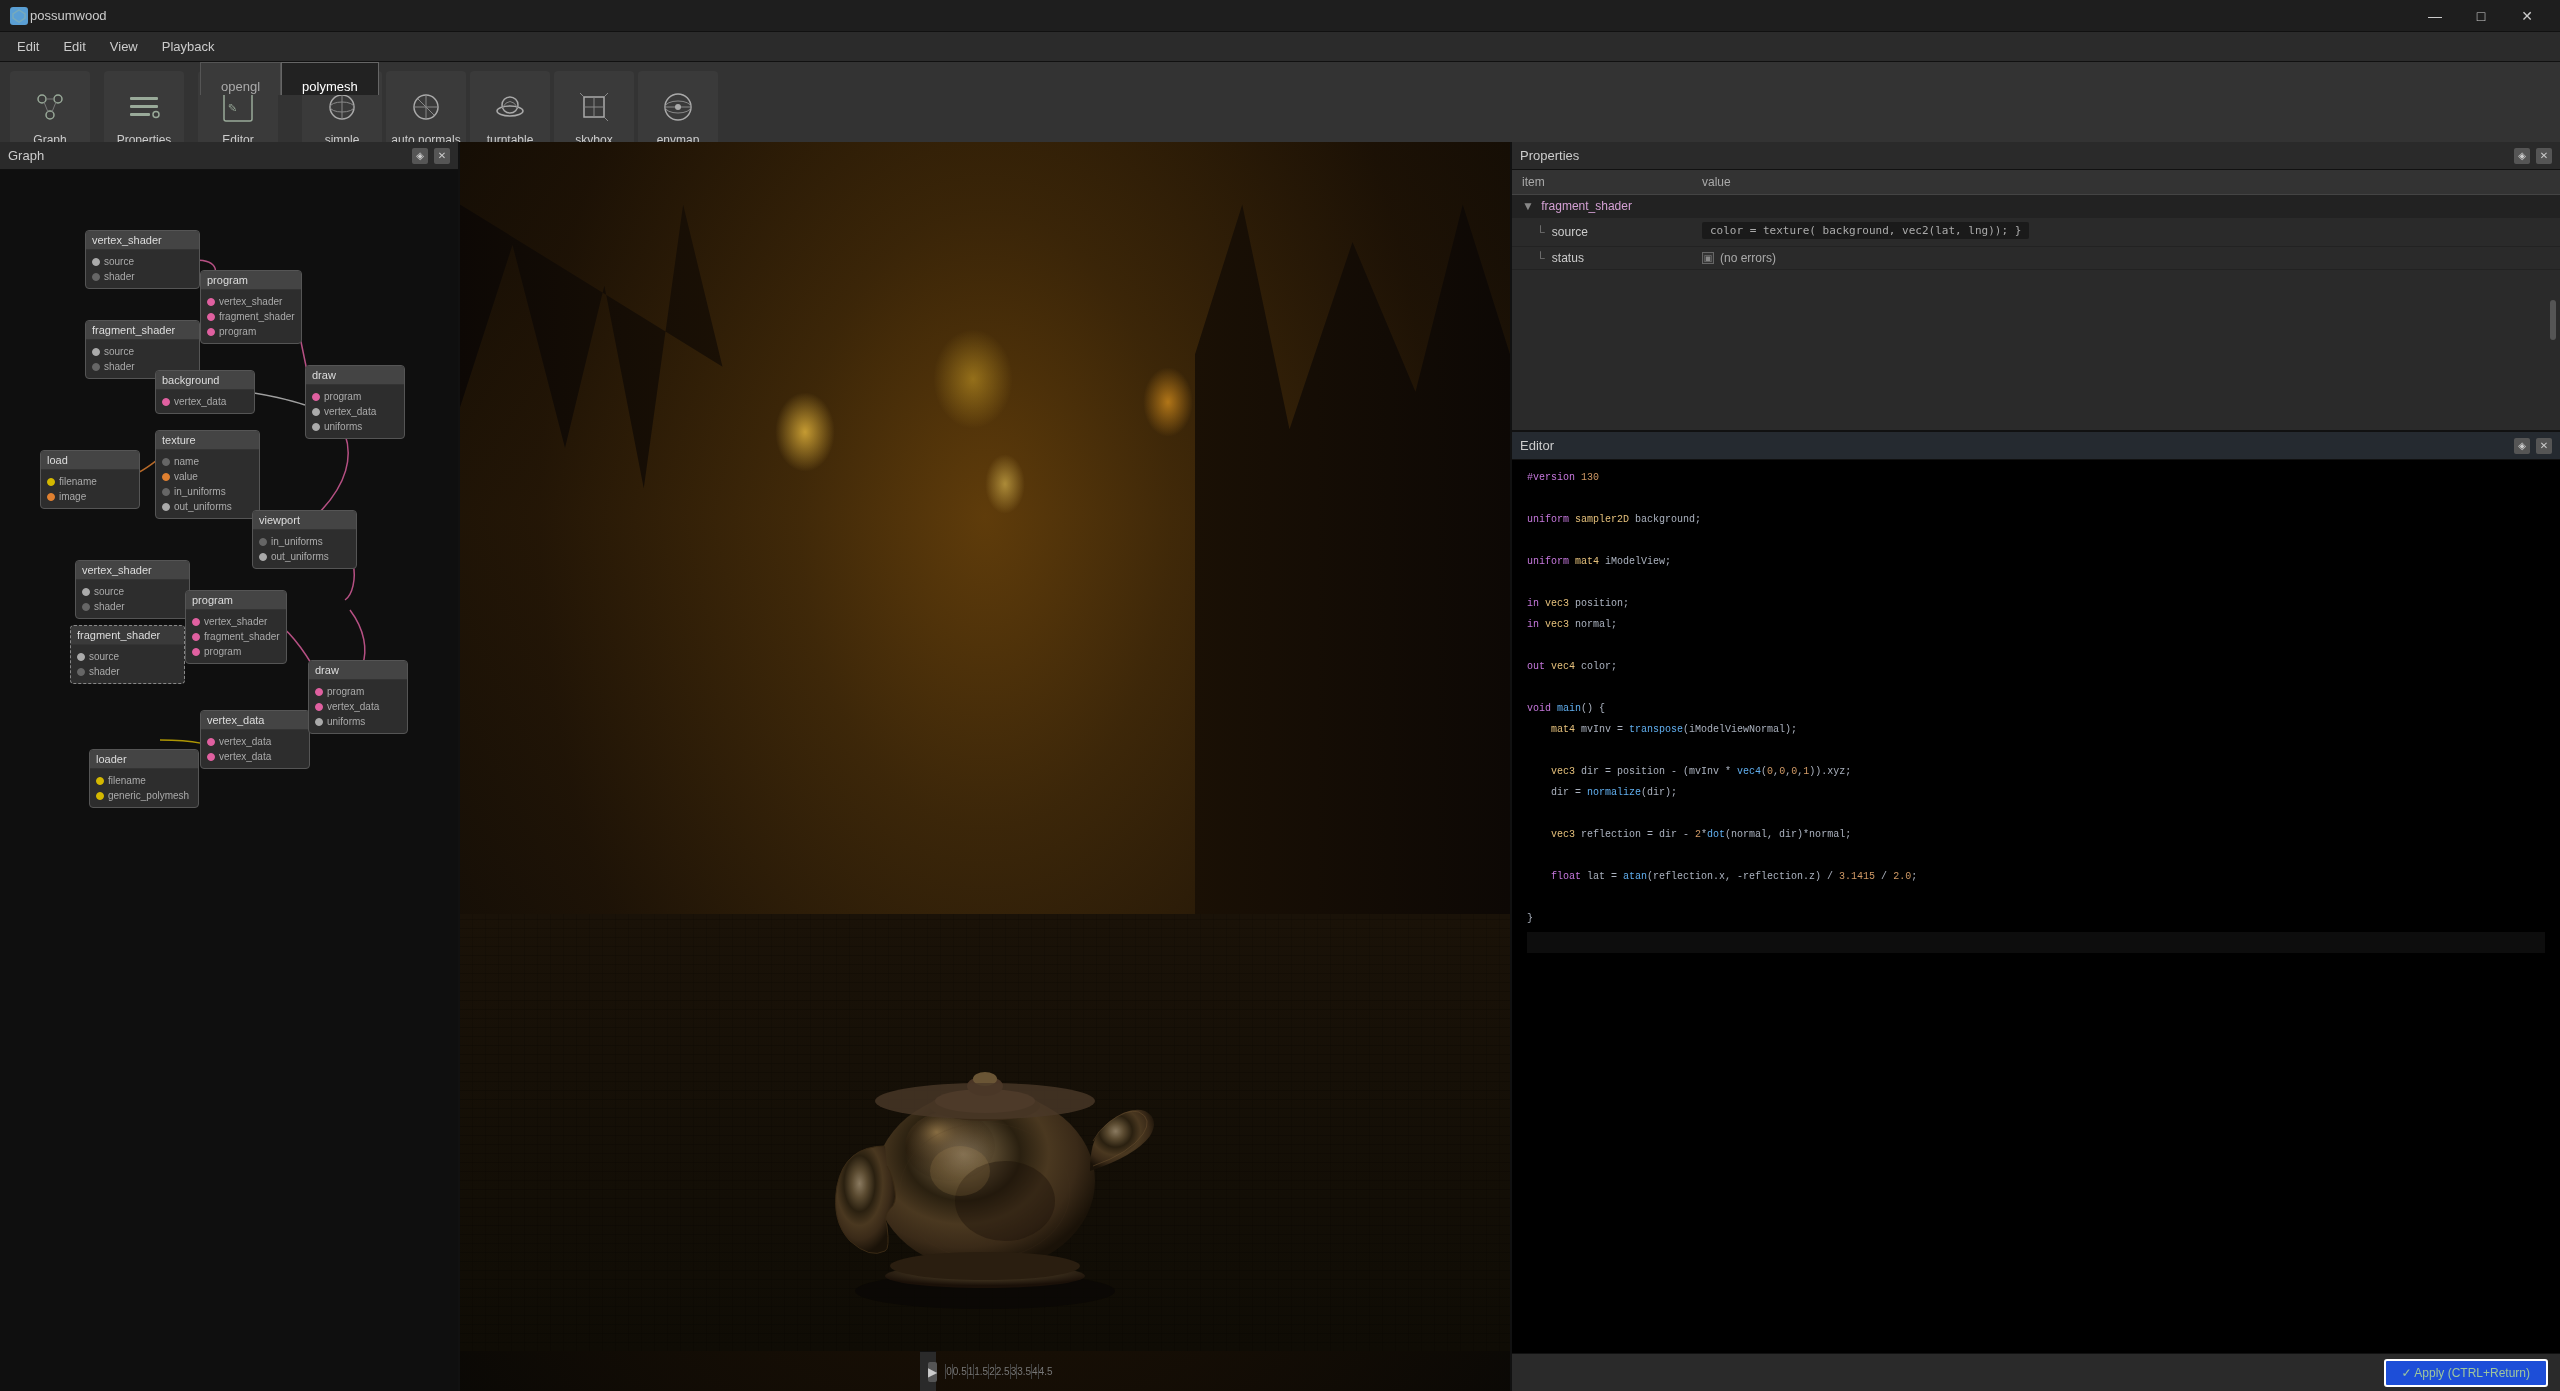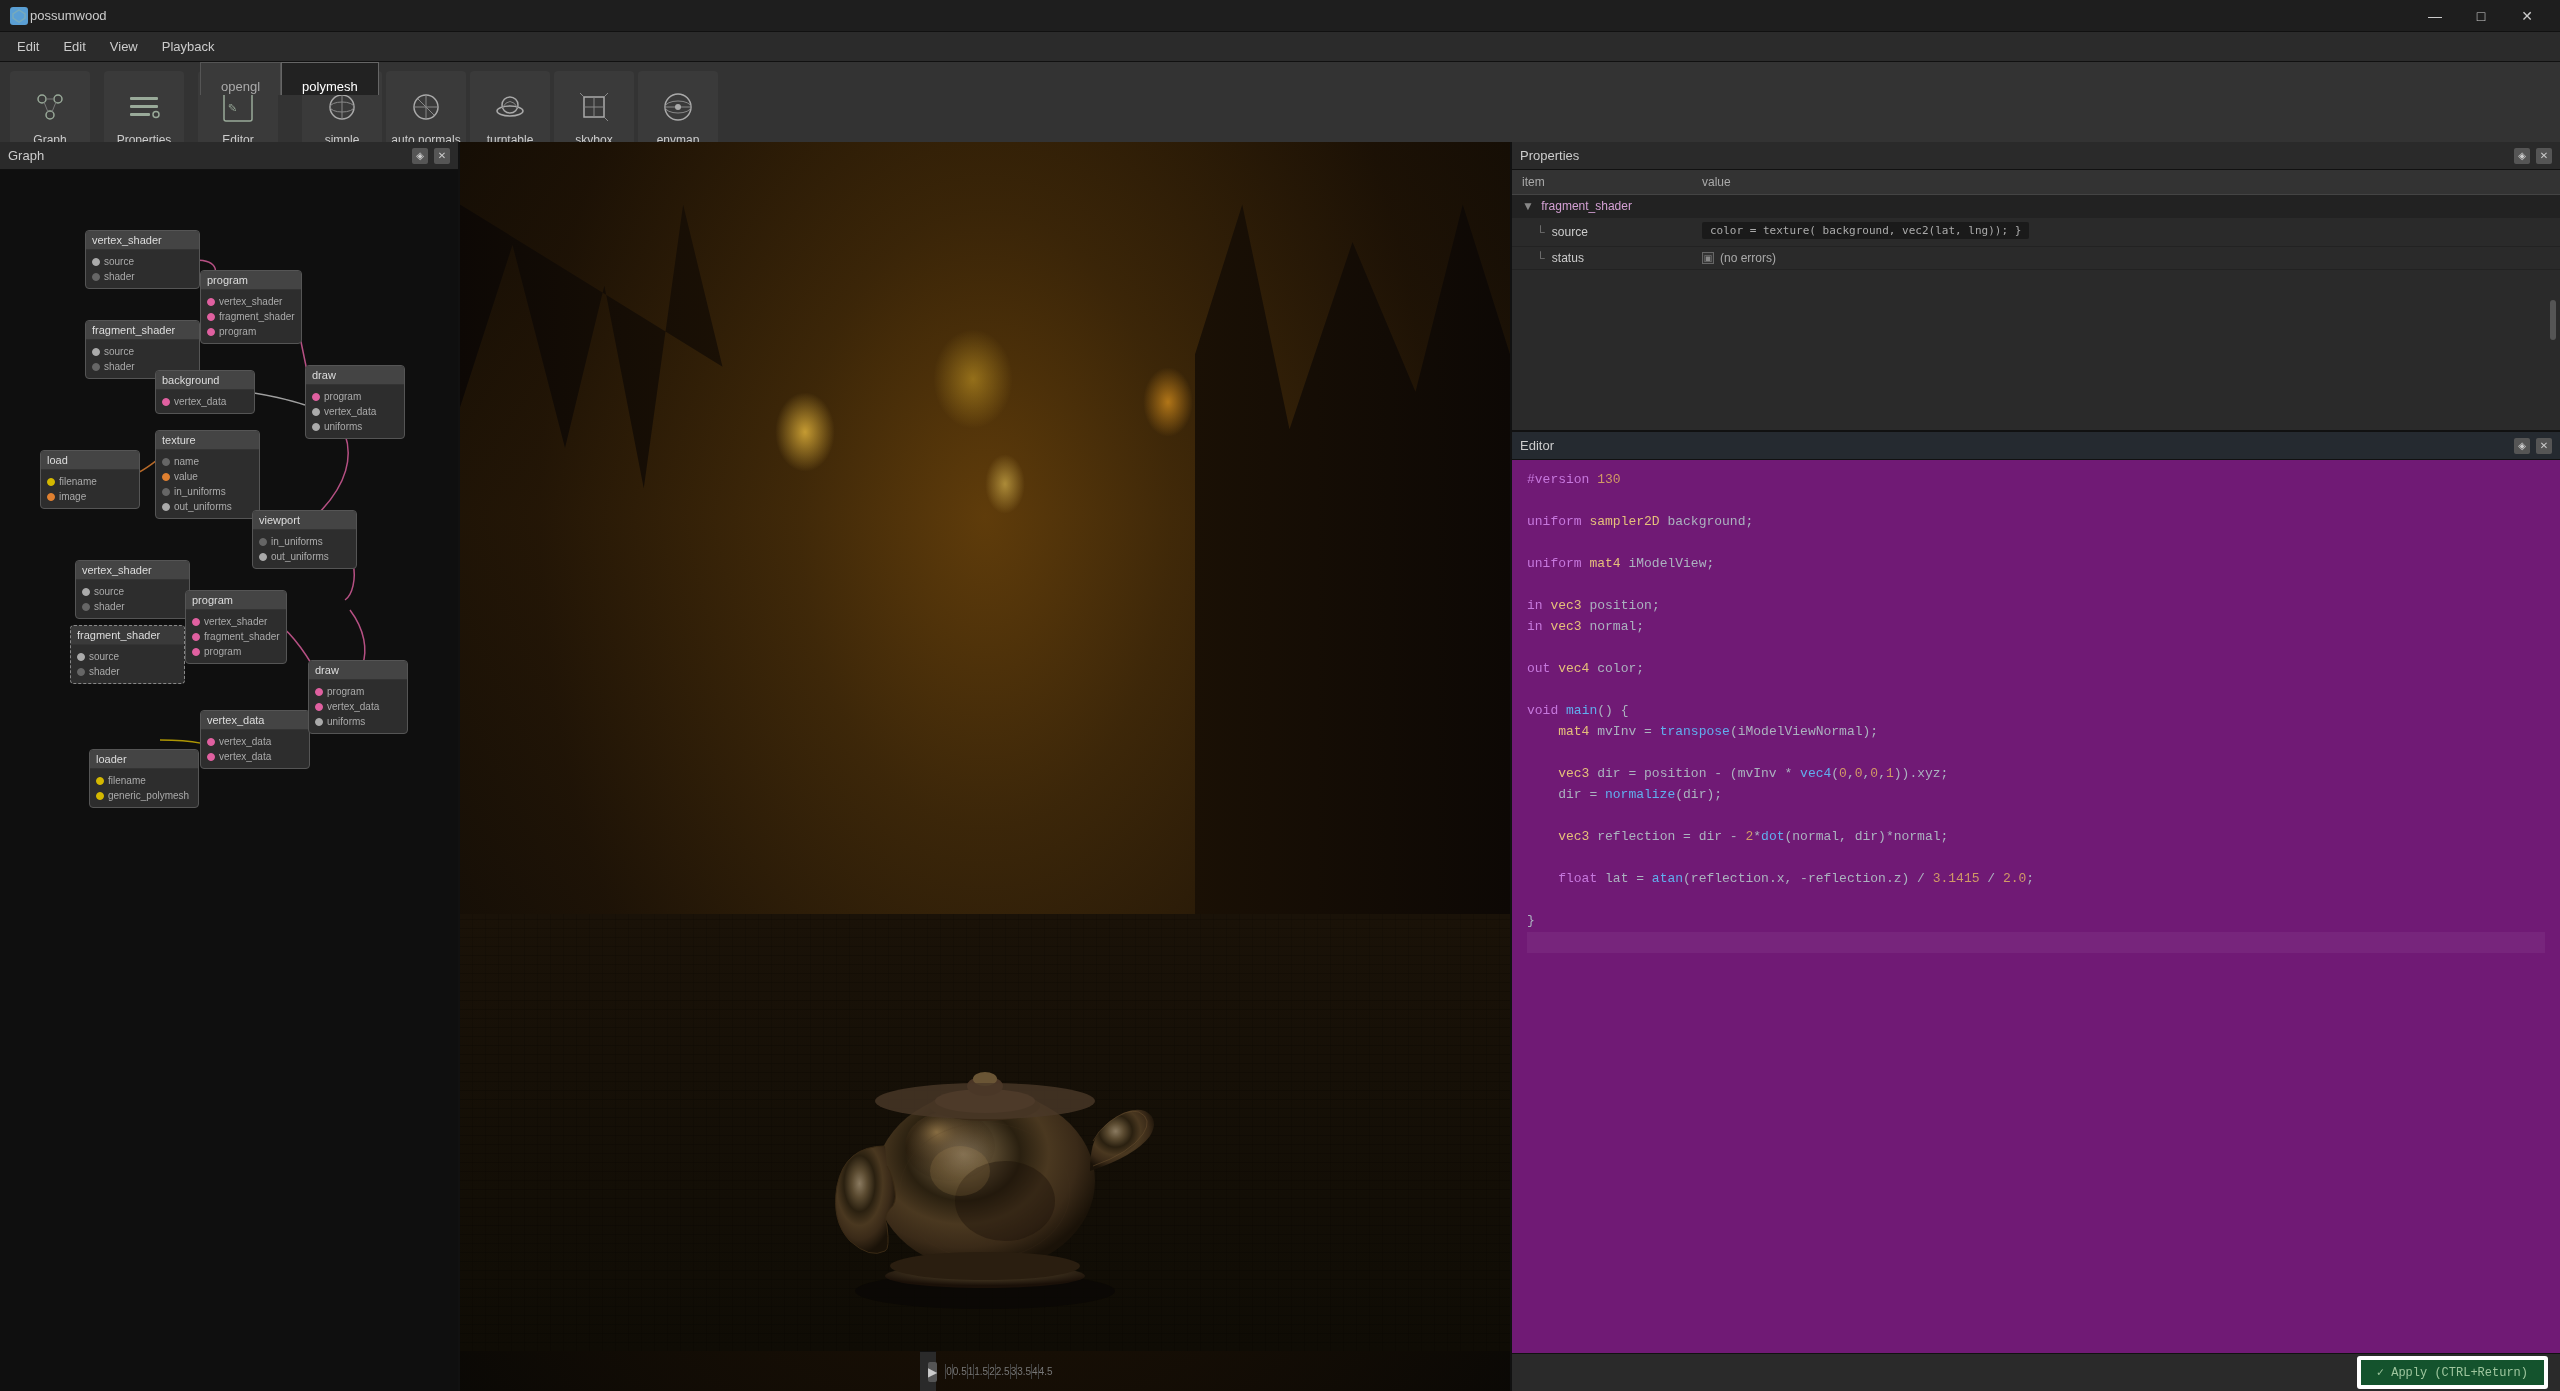--- a/index.html
+++ b/index.html
@@ -346,50 +346,50 @@
     
     #editor-panel {
       flex: 1;
       background: #1e2229;
       border-left: 2px solid #111;
       display: flex;
       flex-direction: column;
     }
     #editor-content {
       flex: 1;
-      background: #701a75;
+      background: #000000;
       padding: 10px 15px;
       font-family: 'Courier New', monospace;
-      font-size: 13px;
+      font-size: 10px;
       line-height: 1.6;
       color: #abb2bf;
       overflow: auto;
     }
     #editor-content .kw { color: #c678dd; }
     #editor-content .type { color: #e5c07b; }
     #editor-content .func { color: #61afef; }
     #editor-content .num { color: #d19a66; }
     #editor-footer {
       height: 38px;
       background: #2a2a2a;
       border-top: 1px solid #111;
       display: flex;
       align-items: center;
       justify-content: flex-end;
       padding: 0 12px;
     }
     .apply-btn {
-      background: #14532d;
-      border: 4px solid #ffffff;
+      background: #1d4ed8;
+      border: 2px solid #ffffff;
       color: #9ec69e;
       padding: 5px 16px;
       border-radius: 3px;
       cursor: pointer;
       font-size: 12px;
-      display: flex; align-items: center; gap: 6px; font-family: Liberation Mono, monospace;
+      display: flex; align-items: center; gap: 6px;
     }
 
     
     .scroll-indicator {
       position: absolute;
       right: 4px;
       top: 50%;
       width: 6px;
       height: 40px;
       background: #555;

